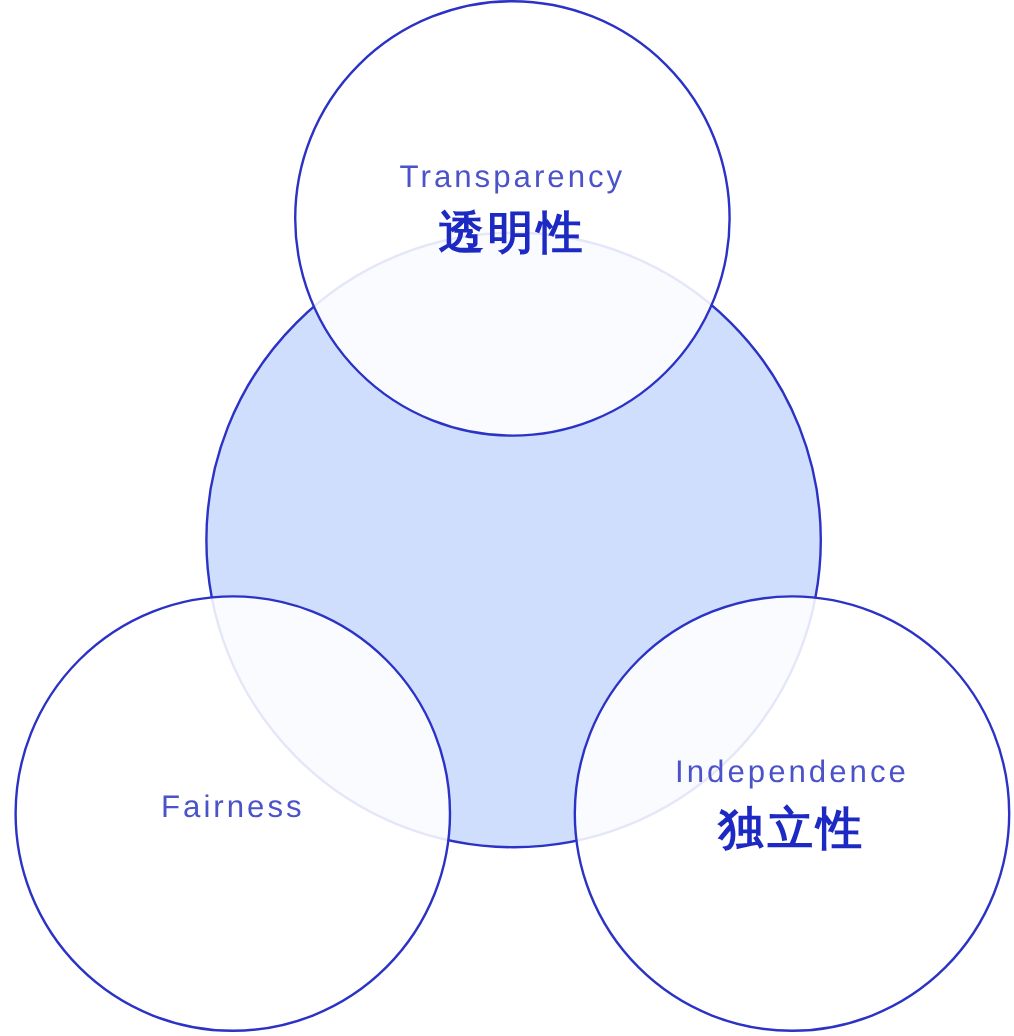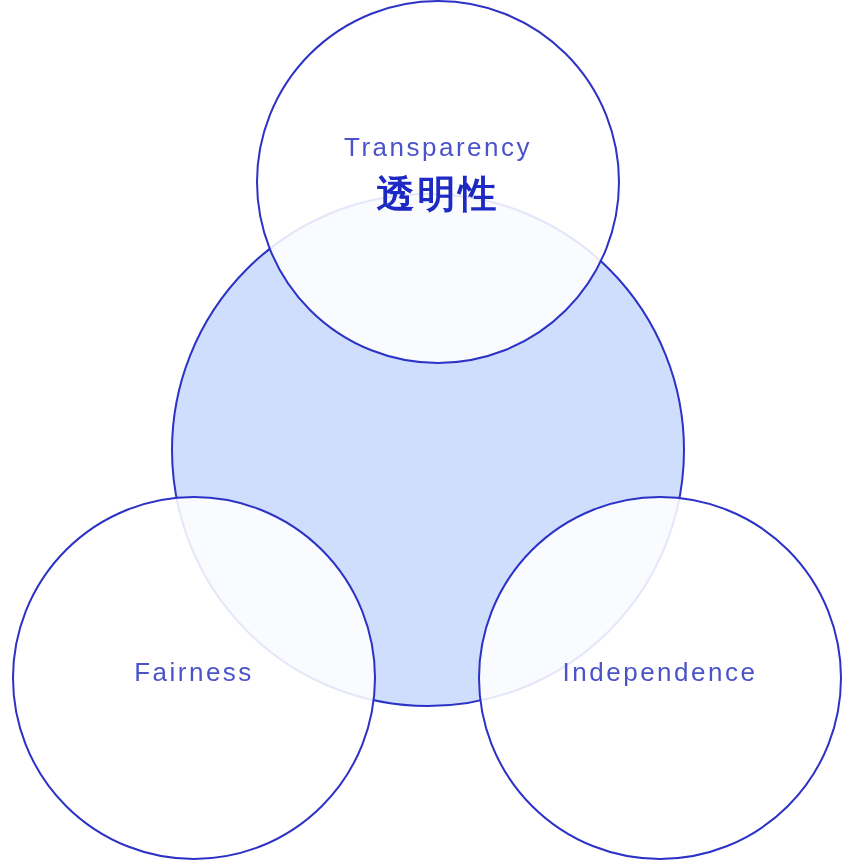--- a/index.html
+++ b/index.html
@@ -29,21 +29,21 @@
     background: var(--center-fill, #CFDEFC);
   }
   .circle.node {
     width: 364px;
     height: 364px;
     background: var(--white-fill, rgba(255,255,255,0.88));
     display: flex;
     align-items: center;
     justify-content: center;
   }
-  .circle.node.top        { left: 256px; top: 0px; justify-content: center; }
+  .circle.node.top        { left: 245px; top: 0px; justify-content: center; }
   .circle.node.b-left     { left: 12px;   top: 496px; }
   .circle.node.b-right    { left: 478px; top: 496px; }
   .labels {
     text-align: center;
     transform: translateY(-6px);
   }
   .label-en {
     font-size: 26px;
     font-weight: 300;
     letter-spacing: 2.5px;
@@ -75,16 +75,17 @@
 
   <div class="circle node b-left">
     <div class="labels">
       <div class="label-en">Fairness</div>
     </div>
   </div>
 
   <div class="circle node b-right">
     <div class="labels">
       <div class="label-en">Independence</div>
+      <div class="label-ja">独立性</div>
     </div>
   </div>
 
 </div>
 
 </body></html>

